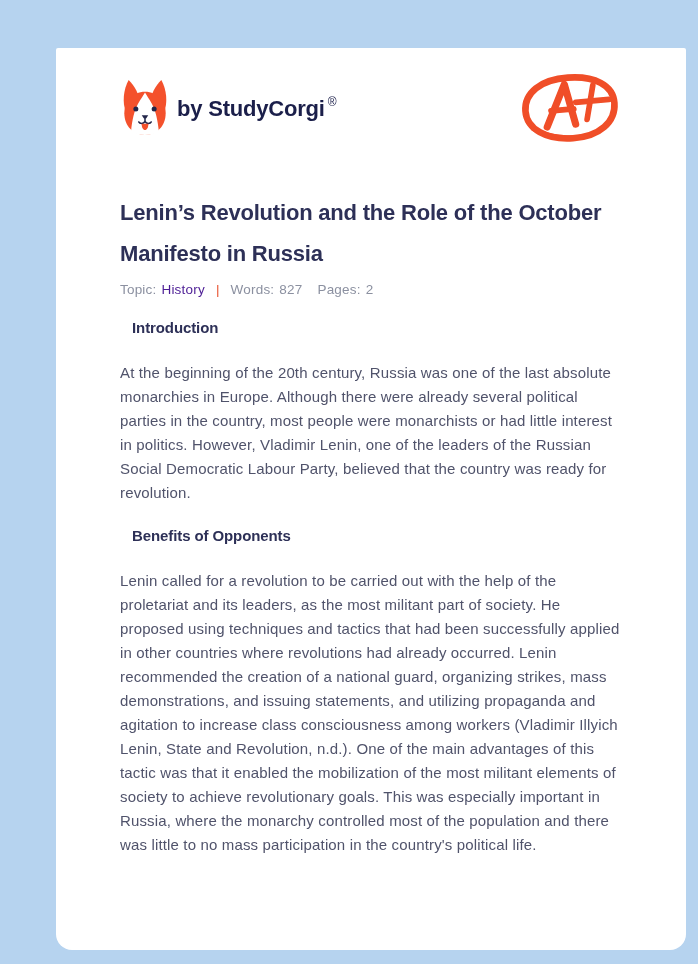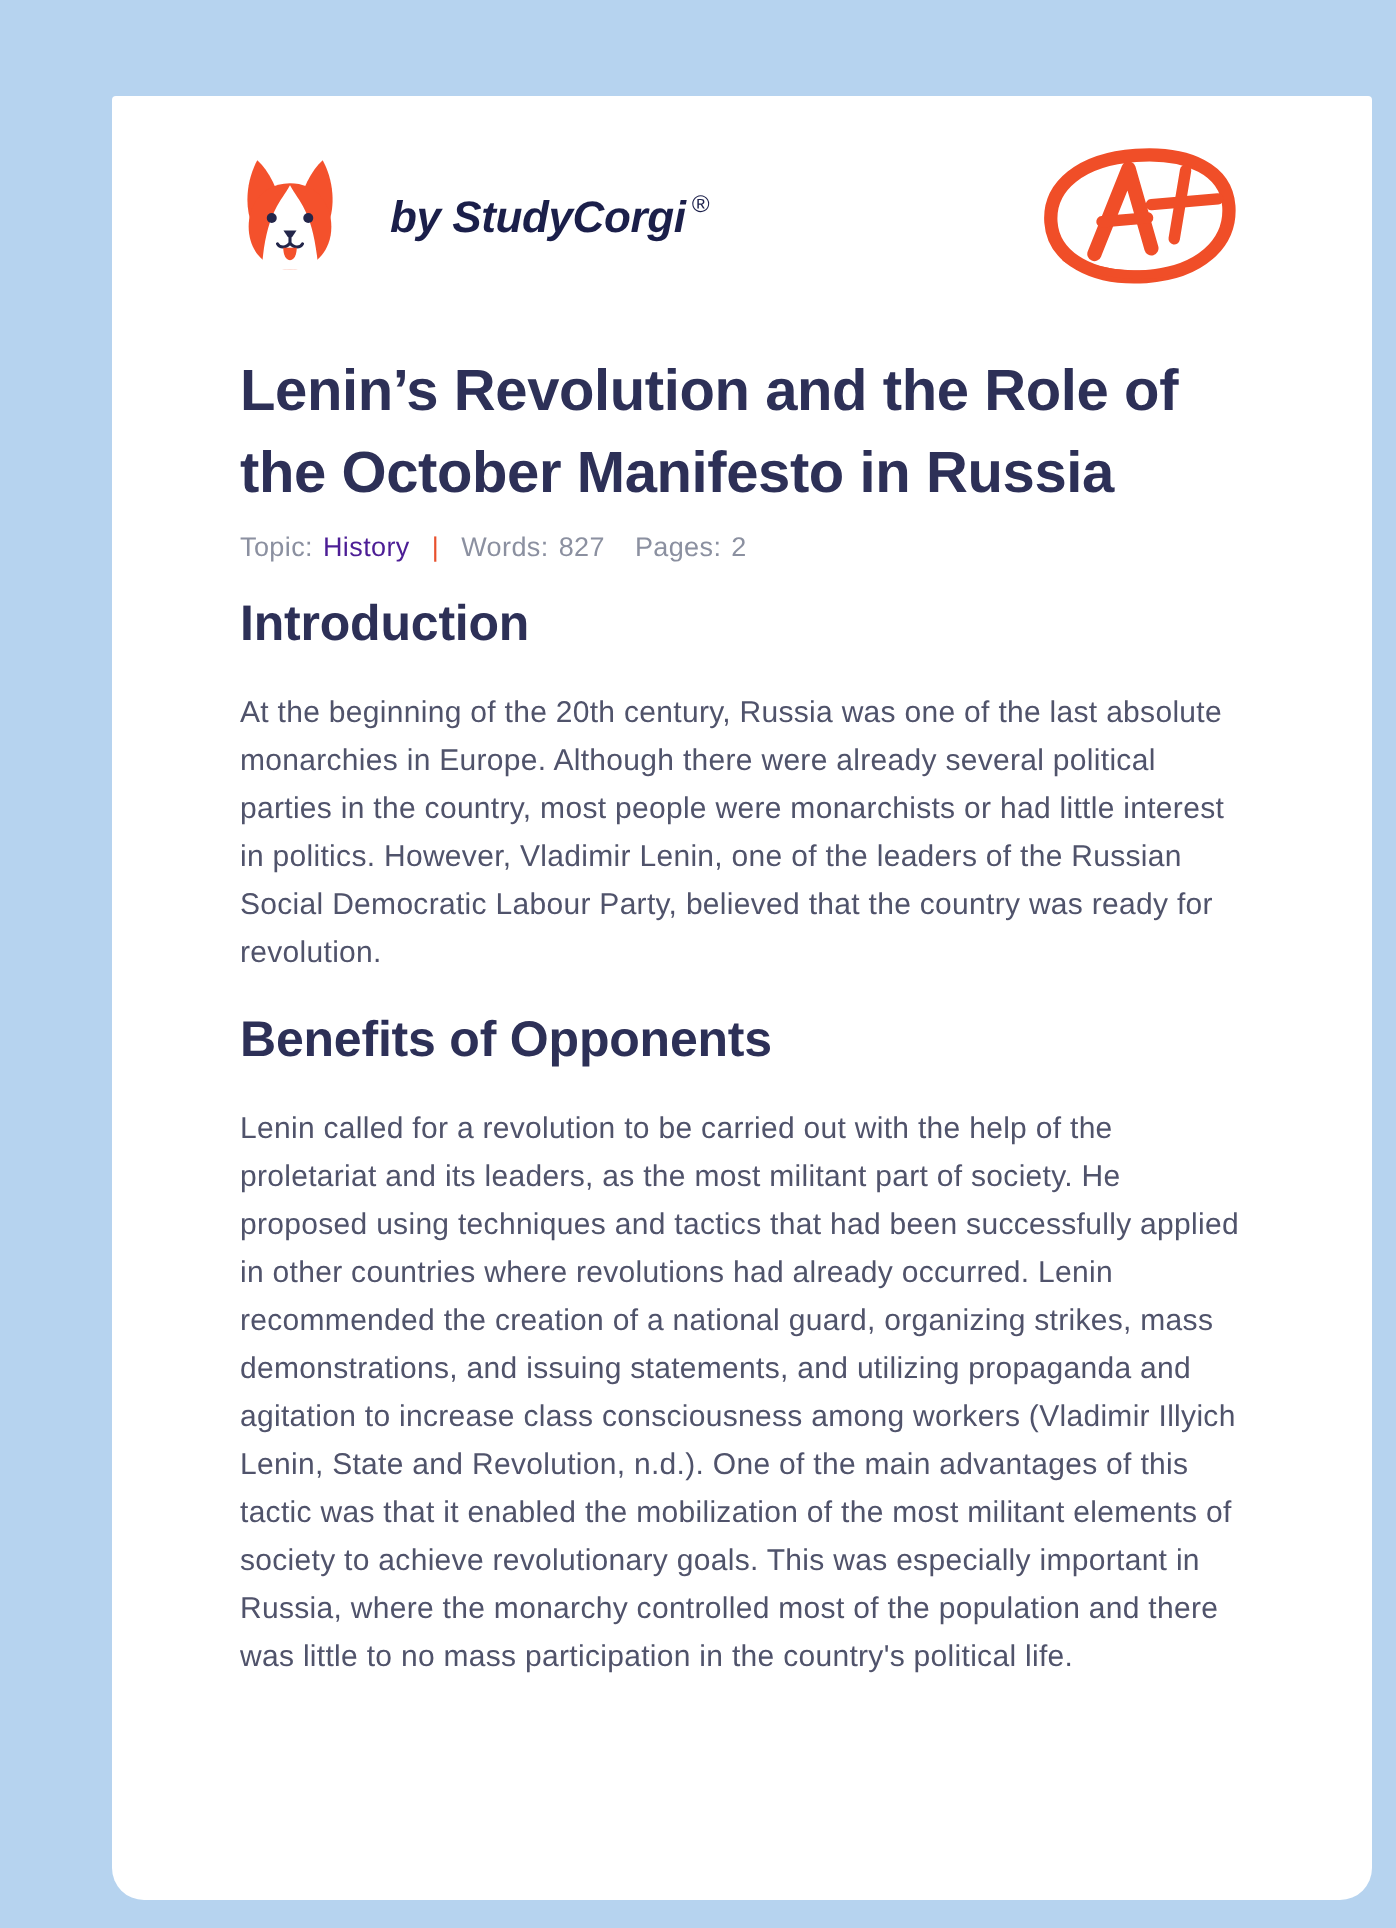--- a/index.html
+++ b/index.html
@@ -23,38 +23,38 @@
     padding: 0 64px;
     overflow: hidden;
   }
   .header {
     margin-top: 22px;
     height: 76px;
     display: flex;
     align-items: center;
     justify-content: space-between;
   }
-  .brand { display: flex; align-items: center; gap: 25px; font-style: italic; }
+  .brand { display: flex; align-items: center; gap: 7px; }
   .brand-text {
     font-size: 22px;
     font-weight: 800;
     color: #1b1f4a;
     letter-spacing: -0.2px;
     white-space: nowrap;
   }
   .reg-mark {
     font-size: 12px;
     font-weight: 400;
     color: #1b1f4a;
     vertical-align: 10px;
     margin-left: 3px;
   }
   .page-title {
-    margin-top: 30px;
-    font-size: 29px;
+    margin-top: 46px;
+    font-size: 22px;
     line-height: 41px;
     font-weight: 700;
     color: #2d3057;
     letter-spacing: -0.2px;
     width: 502px;
   }
   .meta-row {
     margin-top: 8px;
     font-size: 13.5px;
     color: #8b90a0;
@@ -64,25 +64,26 @@
   .meta-topic-value {
     color: #4c1d95;
     font-weight: 400;
     margin-left: 5px;
   }
   .meta-sep { color: #e8512e; margin: 0 11px; }
   .meta-value { margin-left: 5px; }
   .meta-pages { margin-left: 15px; }
   .section-heading {
     margin-top: 18px;
-    font-size: 25px;
+    font-size: 15px;
     line-height: 26px;
     font-weight: 700;
     color: #2d3057;
     letter-spacing: -0.1px;
+    margin-left: 12px;
   }
   .body-paragraph {
     margin-top: 20px;
     font-size: 15px;
     line-height: 24px;
     color: #50536b;
     letter-spacing: 0.15px;
     width: 502px;
     text-align: left;
   }

